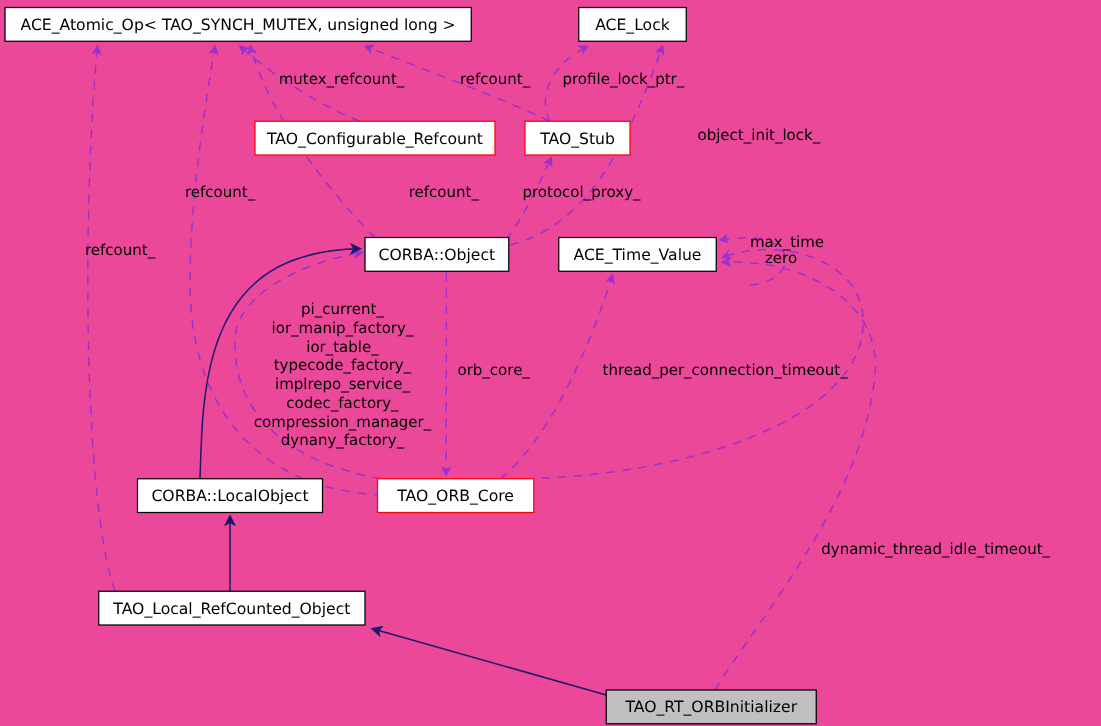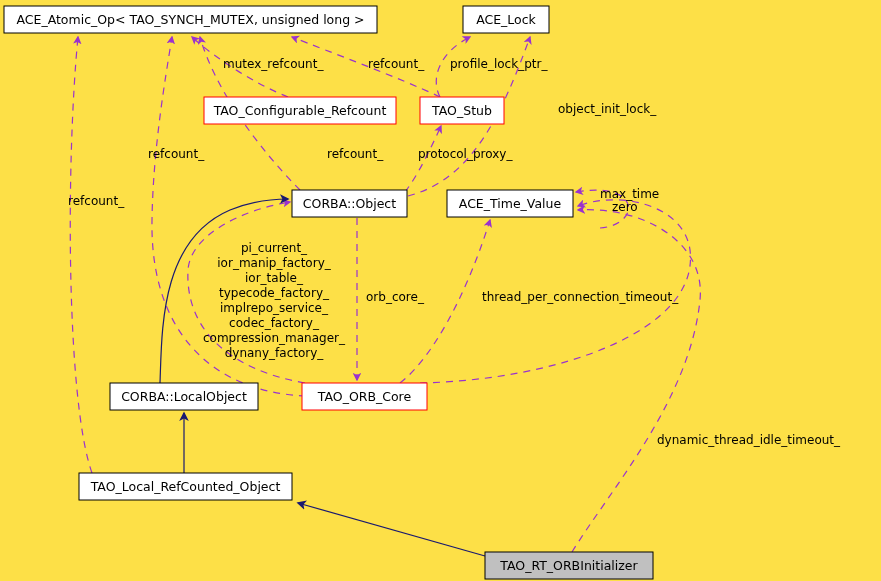--- a/index.html
+++ b/index.html
@@ -4,21 +4,21 @@
 <style>
   html, body {
     margin: 0;
     padding: 0;
     background: #ffffff;
   }
   #canvas-wrap {
     position: relative;
     width: 881px;
     height: 581px;
-    background: #fde047;
+    background: #ec4899;
     overflow: hidden;
     font-family: "DejaVu Sans", sans-serif;
   }
   svg.diagram {
     position: absolute;
     left: 0;
     top: 0;
     width: 881px;
     height: 581px;
   }

